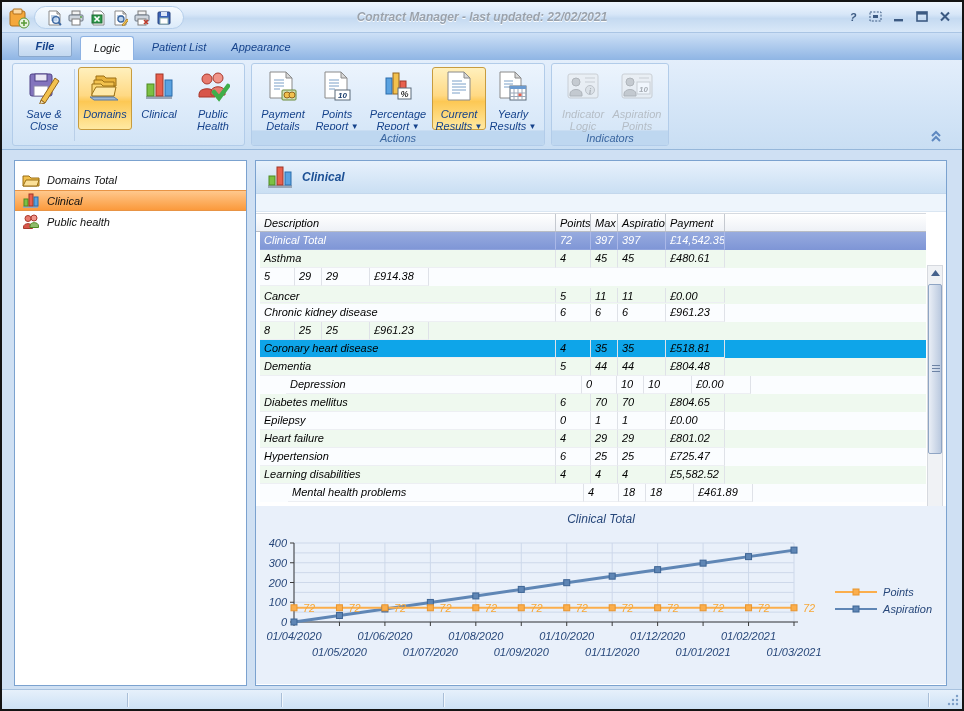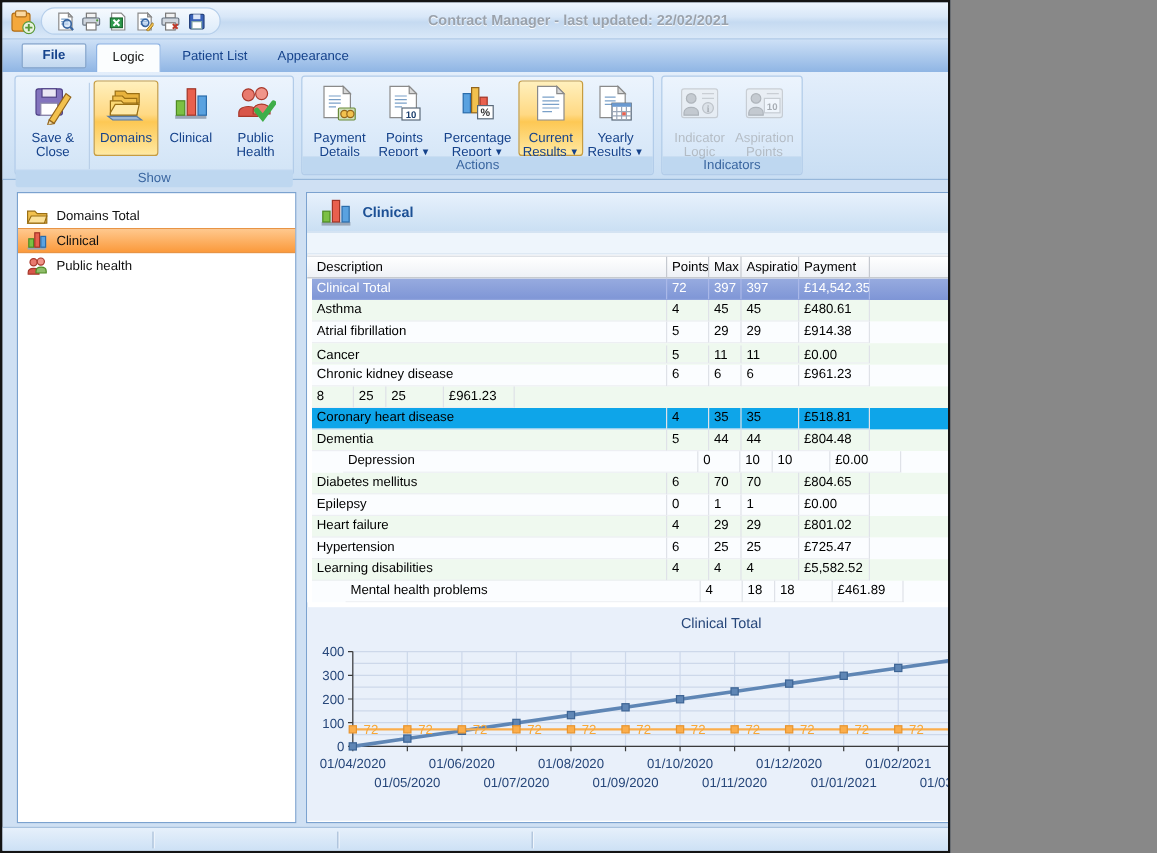--- a/index.html
+++ b/index.html
@@ -1,18 +1,18 @@
 <!DOCTYPE html>
 <html><head>
 <meta charset="utf-8">
 <style>
   html,body{margin:0;padding:0;background:#888;}
   *{box-sizing:border-box;}
-  .window{position:relative;width:792px;height:711px;border:2px solid #141414;
-    background:#cfe0f3;font-family:"Liberation Sans",sans-serif;font-size:11px;overflow:hidden;}
+  .window{position:relative;width:964px;height:711px;border:2px solid #141414;
+    background:#cfe0f3;font-family:"Liberation Sans",sans-serif;font-size:11px;overflow:hidden;font-style:italic;}
   
   .titlebar{position:absolute;left:0;top:0;width:960px;height:31px;
     background:linear-gradient(#eef5fd,#d8e7f8 40%,#c5daf1 55%,#d9e8f8);border-bottom:1px solid #aac5e4;}
   .app-icon{position:absolute;left:6px;top:5px;width:22px;height:22px;}
   .qat{position:absolute;left:32px;top:4px;height:23px;display:flex;align-items:center;gap:4px;
     padding:0 10px;border:1px solid #b6cfeb;border-radius:12px;
     background:linear-gradient(#f6fafe,#dcebfa);}
   .qat .qbtn{width:18px;height:18px;display:flex;align-items:center;justify-content:center;cursor:pointer;}
   .win-title{position:absolute;left:0;right:0;top:8px;text-align:center;font-weight:bold;font-size:12px;
     color:#9aa2ac;text-shadow:0 1px 0 rgba(255,255,255,.9);}
@@ -233,21 +233,20 @@
               <div><svg width="34" height="34" viewBox="0 0 34 34">
                   <circle cx="11" cy="9" r="5" fill="#e87a6e" stroke="#a8392c"></circle>
                   <path d="M3 24 c0 -7 16 -7 16 0 v3 h-16 z" fill="#d8564a" stroke="#a8392c"></path>
                   <circle cx="22" cy="8" r="5" fill="#f0958a" stroke="#a8392c"></circle>
                   <path d="M15 22 c0 -7 14 -7 14 0 v3 h-14 z" fill="#e87a6e" stroke="#a8392c"></path>
                   <path d="M18 22 l5 6 9 -12" fill="none" stroke="#3fae49" stroke-width="4.5" stroke-linecap="round"></path>
                 </svg></div>
               <div class="cap">Public Health</div>
             </div>
           </div>
-          <div class="rib-label">Show</div>
         </div>
         <div class="rib-group">
           <div class="rib-buttons">
             <div class="rib-btn">
               <div><svg width="34" height="34" viewBox="0 0 34 34">
                   <path d="M4 2 h16 l6 6 v20 h-22 z" fill="#fff" stroke="#8a8a8a"></path>
                   <path d="M20 2 l6 6 h-6 z" fill="#d8d8d8" stroke="#8a8a8a"></path>
                   <g stroke="#7aa0c8">
                     <line x1="8" y1="10" x2="18" y2="10"></line>
                     <line x1="8" y1="13" x2="18" y2="13"></line>
@@ -426,21 +425,20 @@
             <div class="g-cell" style="width: 59px;">£14,542.35</div>
           </div>
           <div class="grid-row" style="background: rgb(239, 249, 239);">
             <div class="g-cell" style="width: 296px;">Asthma</div>
             <div class="g-cell" style="width: 35px;">4</div>
             <div class="g-cell" style="width: 27px;">45</div>
             <div class="g-cell" style="width: 48px;">45</div>
             <div class="g-cell" style="width: 59px;">£480.61</div>
           </div>
           <div class="grid-row" style="background: rgb(251, 253, 255);">
-            <div class="g-cell" style="width: 296px;">Atrial fibrillation</div>
             <div class="g-cell" style="width: 35px;">5</div>
             <div class="g-cell" style="width: 27px;">29</div>
             <div class="g-cell" style="width: 48px;">29</div>
             <div class="g-cell" style="width: 59px;">£914.38</div>
           </div>
           <div class="grid-row" style="background: rgb(239, 249, 239); align-items: center;">
             <div class="g-cell" style="width: 296px;">Cancer</div>
             <div class="g-cell" style="width: 35px;">5</div>
             <div class="g-cell" style="width: 27px;">11</div>
             <div class="g-cell" style="width: 48px;">11</div>

